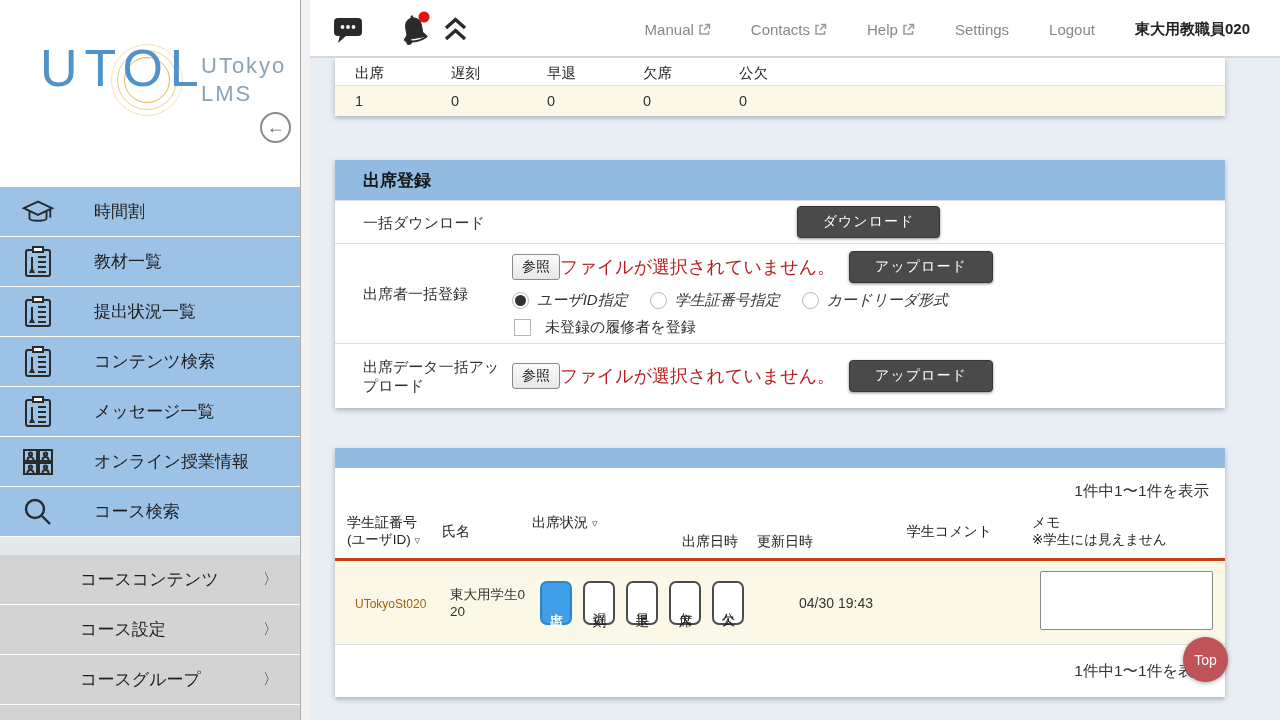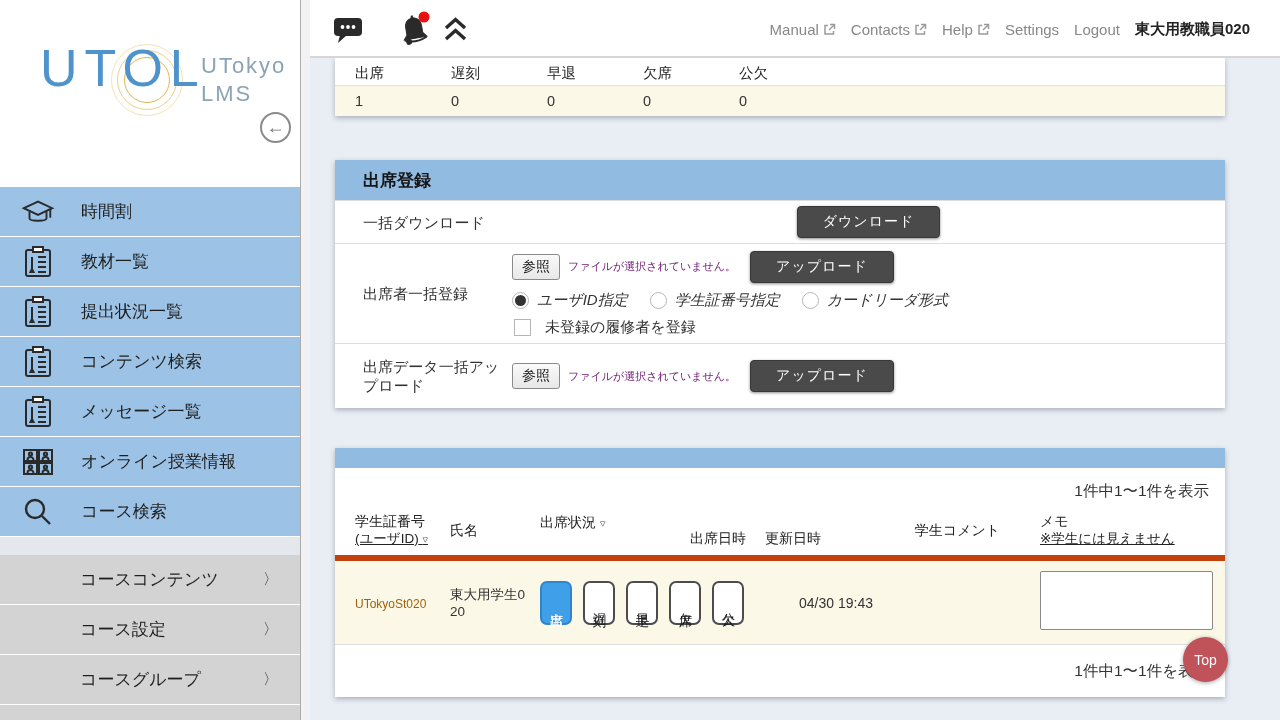--- a/index.html
+++ b/index.html
@@ -29,21 +29,21 @@
     position:absolute; right:9px; top:112px; width:31px; height:31px;
     border:2px solid #8a8a8a; border-radius:50%;
     display:flex; align-items:center; justify-content:center;
     color:#6f6f6f; font-size:18px; cursor:pointer; background:#fff;
   }
   .nav-item {
     height:49px; background:#9cc2e6; margin-bottom:1px;
     display:flex; align-items:center; padding-left:19px; cursor:pointer;
   }
   .nav-item .nav-icon { width:38px; height:38px; display:flex; align-items:center; justify-content:center; }
-  .nav-item .nav-label { margin-left:24px; font-size:17px; color:#1e1e1e; }
+  .nav-item .nav-label { margin-left:37px; font-size:17px; color:#1e1e1e; }
   .nav-gap { height:18px; background:#e4e7ec; }
   .nav-item.grey {
     background:#d3d3d3; padding-left:80px; position:relative;
   }
   .nav-item.grey .nav-label { margin-left:0; }
   .nav-item.grey .nav-chevron { position:absolute; right:22px; font-size:15px; color:#333; }
   .nav-item.last { height:46px; margin-bottom:0; }
 
   
   .scroll-strip { position:absolute; left:300px; top:0; width:10px; height:720px; background:#f2f2f4; border-left:1px solid #ababab; z-index:4; }
@@ -53,21 +53,21 @@
   .main-header {
     position:absolute; left:0; top:0; width:100%; height:58px; background:#fff;
     border-bottom:2px solid #d6d6d6; z-index:3;
   }
   .hicon { position:absolute; cursor:pointer; }
   .hicon.chat { left:23px; top:17px; }
   .hicon.bell { left:85px; top:9px; }
   .hicon.chevrons { left:132px; top:16px; }
   .header-links {
     position:absolute; right:30px; top:0; height:58px;
-    display:flex; align-items:center; gap:15px;
+    display:flex; align-items:center; gap:40px;
   }
   .hlink { font-size:15px; color:#888; display:flex; align-items:center; gap:4px; cursor:pointer; }
   .huser { font-size:15px; color:#222; font-weight:bold; }
 
   
   .panel { position:absolute; left:25px; width:890px; box-shadow:0 2px 5px rgba(90,100,120,0.45); background:#fff; }
 
   
   .summary-panel { top:58px; }
   .srow { display:grid; grid-template-columns:96px 96px 96px 96px 96px 1fr; padding-left:20px; }
@@ -90,45 +90,45 @@
   .btn-dark {
     background:#4a4a4b; color:#fff; border:1px solid #383838; border-radius:4px;
     font-size:14px; padding:6px 25px; cursor:pointer; letter-spacing:1px;
     box-shadow:0 1px 3px rgba(0,0,0,0.45); font-family:inherit;
   }
   .file-line { display:flex; align-items:center; }
   .btn-browse {
     border:1px solid #8a8a8a; background:linear-gradient(#fafafa,#e7e7e7);
     border-radius:3px; padding:3px 9px; font-size:14px; color:#222; cursor:pointer; font-family:inherit;
   }
-  .no-file { font-size:11px; color:#701a75; margin-left:8px; }
+  .no-file { font-size:18px; color:#b91c1c; }
   .file-line .btn-dark { margin-left:14px; }
   .radio-line { display:flex; align-items:center; gap:8px; }
   .radio { width:17px; height:17px; border-radius:50%; border:1px solid #b5b5b5; background:#fff; display:inline-block; cursor:pointer; }
   .radio.checked { display:flex; align-items:center; justify-content:center; }
   .radio.checked::after { content:''; width:11px; height:11px; border-radius:50%; background:#333; }
   .radio-label { font-size:15px; color:#333; margin-right:14px;font-style:italic; }
   .check-line { display:flex; align-items:center; }
   .checkbox { width:17px; height:17px; border:1px solid #b5b5b5; background:#fff; display:inline-block; cursor:pointer; margin-left:2px; }
   .check-label { font-size:15px; color:#333; margin-left:14px; }
   .format-link { color:#2b24c8; font-weight:bold; font-size:15px; text-decoration:none; cursor:pointer; }
 
   
   .student-panel { top:448px; }
   .blue-cap { height:20px; background:#92bbe1; }
   .count-top { text-align:right; padding:13px 16px 2px 0; font-size:15.5px; color:#333; background:#fff; }
   .stu-head {
     display:grid; grid-template-columns:95px 90px 150px 75px 110px 165px 1fr;
-    padding-left:20px; background:#fff; border-bottom:6px solid #c2410c;
+    padding-left:12px; background:#fff; border-bottom:3px solid #c2410c;
     min-height:57px; font-size:14px; color:#222;
   }
   .hc { display:flex; flex-direction:column; justify-content:center; line-height:18px; }
   .hc.top { justify-content:flex-start; padding-top:9px; }
   .hc.bottom { justify-content:flex-end; padding-bottom:8px; }
-  .hc .sub { font-size:13.5px;text-decoration:underline; }
+  .hc .sub { font-size:13.5px; }
   .sort { font-size:11px; color:#555; cursor:pointer; }
   .stu-row {
     display:grid; grid-template-columns:95px 90px 150px 75px 110px 165px 1fr;
     padding:10px 0 10px 20px; background:#fcf8e7; border-bottom:1px solid #ddd;
     min-height:69px; align-items:center;
   }
   .stu-id { color:#a16207; font-weight:normal; font-size:12px; cursor:pointer; text-decoration:none; }
   .stu-name { font-size:13.5px; color:#333; line-height:17px; word-break:break-all; padding-right:15px; }
   .status-group { display:flex; gap:11px; }
   .status-btn {

